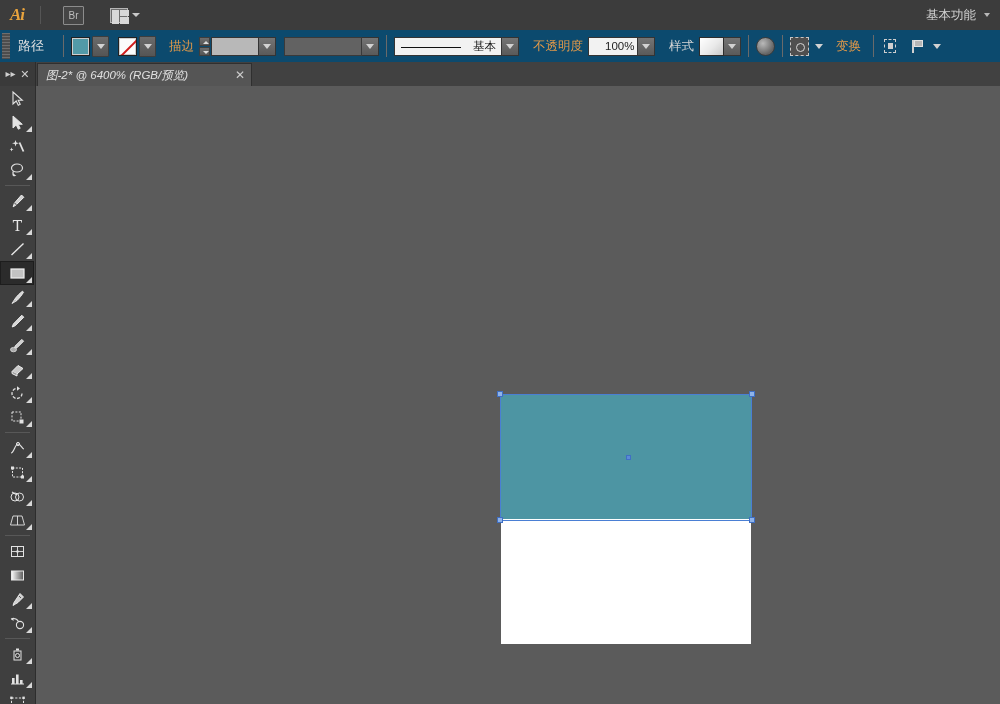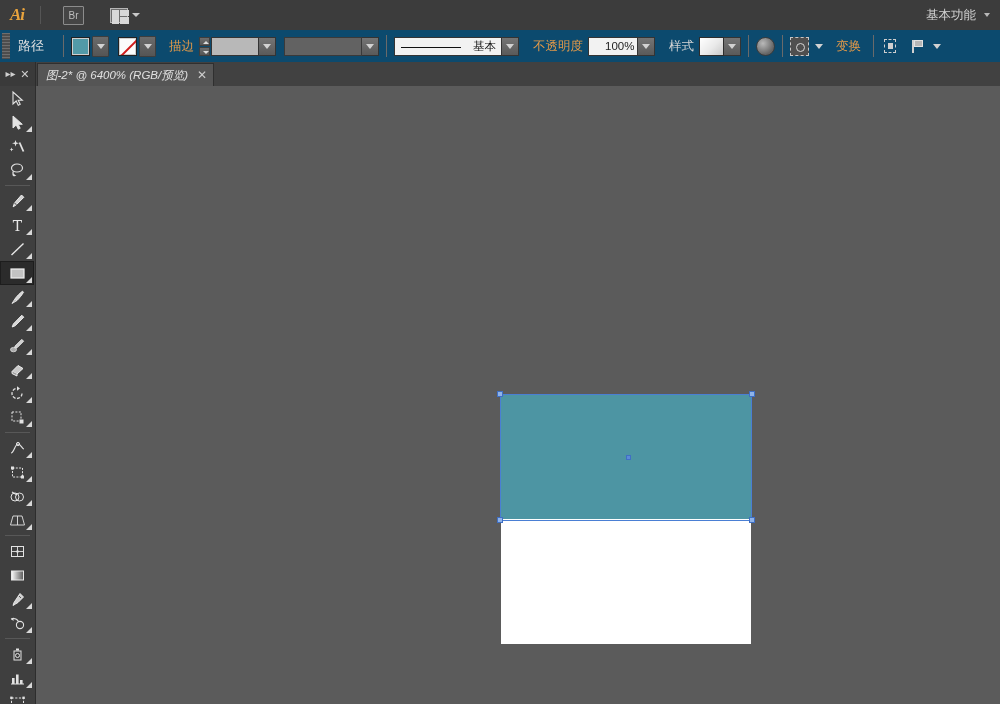--- a/index.html
+++ b/index.html
@@ -184,21 +184,21 @@
     width:36px;height:24px;display:flex;align-items:center;justify-content:space-around;
     background:#3a3a3a;border-right:1px solid #2c2c2c;box-sizing:border-box;
     padding:0 3px;
   }
   .dbl-arrow{color:#cfcfcf;font-size:10px;line-height:1;}
   .x-close{color:#cfcfcf;font-size:11px;line-height:1;}
   .doctab{
     height:22px;display:flex;align-items:center;
     background:#555555;border:1px solid #2f2f2f;border-bottom:none;
     padding:0 6px 0 8px;margin-left:1px;
-    font-size:11.5px;color:#e0e0e0;font-style:italic;white-space:nowrap;
+    font-size:11.5px;color:#e0e0e0;font-style:italic;white-space:nowrap;gap:38px;
   }
   .doctab .tabclose{
     margin-left:9px;font-size:12px;color:#cdcdcd;font-style:normal;
   }
 
   
   .toolpanel{
     position:absolute;left:0;top:86px;width:36px;height:618px;
     background:#3f3f3f;border-right:1px solid #2d2d2d;
     box-sizing:border-box;

